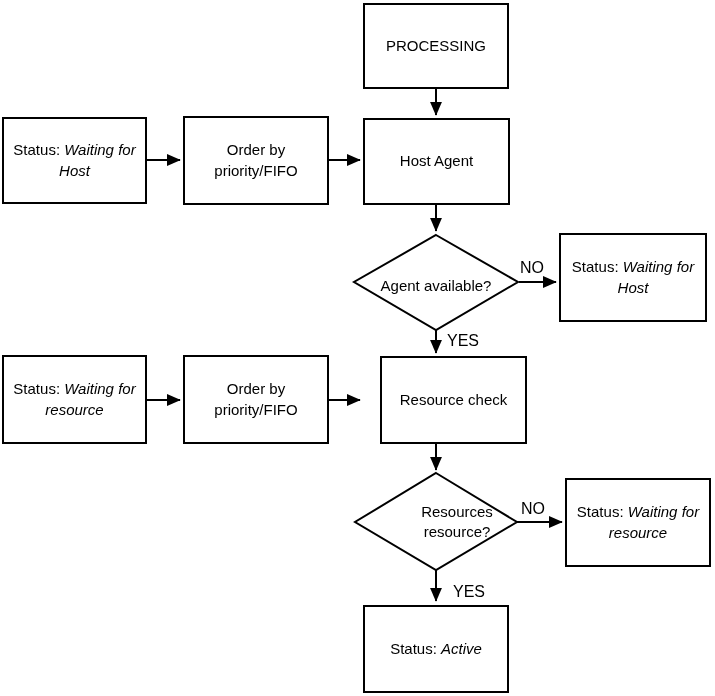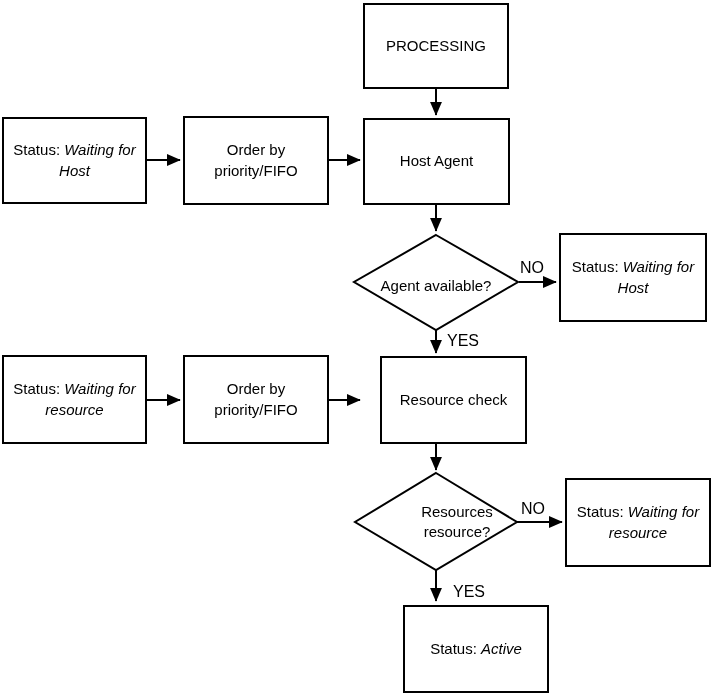--- a/index.html
+++ b/index.html
@@ -109,21 +109,21 @@
   </div>
 
   <div class="box" style="left:363px; top:356px; width:147px; height:88px;margin-left:17px;">
     <div class="txt">Resource check</div>
   </div>
 
   <div class="box" style="left:565px; top:478px; width:146px; height:89px;">
     <div class="txt"><span>Status: </span><span class="it">Waiting for resource</span></div>
   </div>
 
-  <div class="box" style="left:363px; top:605px; width:146px; height:88px;margin-left:40px;">
+  <div class="box" style="left:363px; top:605px; width:146px; height:88px;">
     <div class="txt"><span>Status: </span><span class="it">Active</span></div>
   </div>
 
   <div class="diamond-text" style="left:354px; top:238px; width:164px; height:95px;">
     <span>Agent available?</span>
   </div>
 
   <div class="diamond-text" style="left:376px; top:473px; width:162px; height:97px;">
     <span class="ln">Resources</span>
     <span class="ln">resource?</span>

